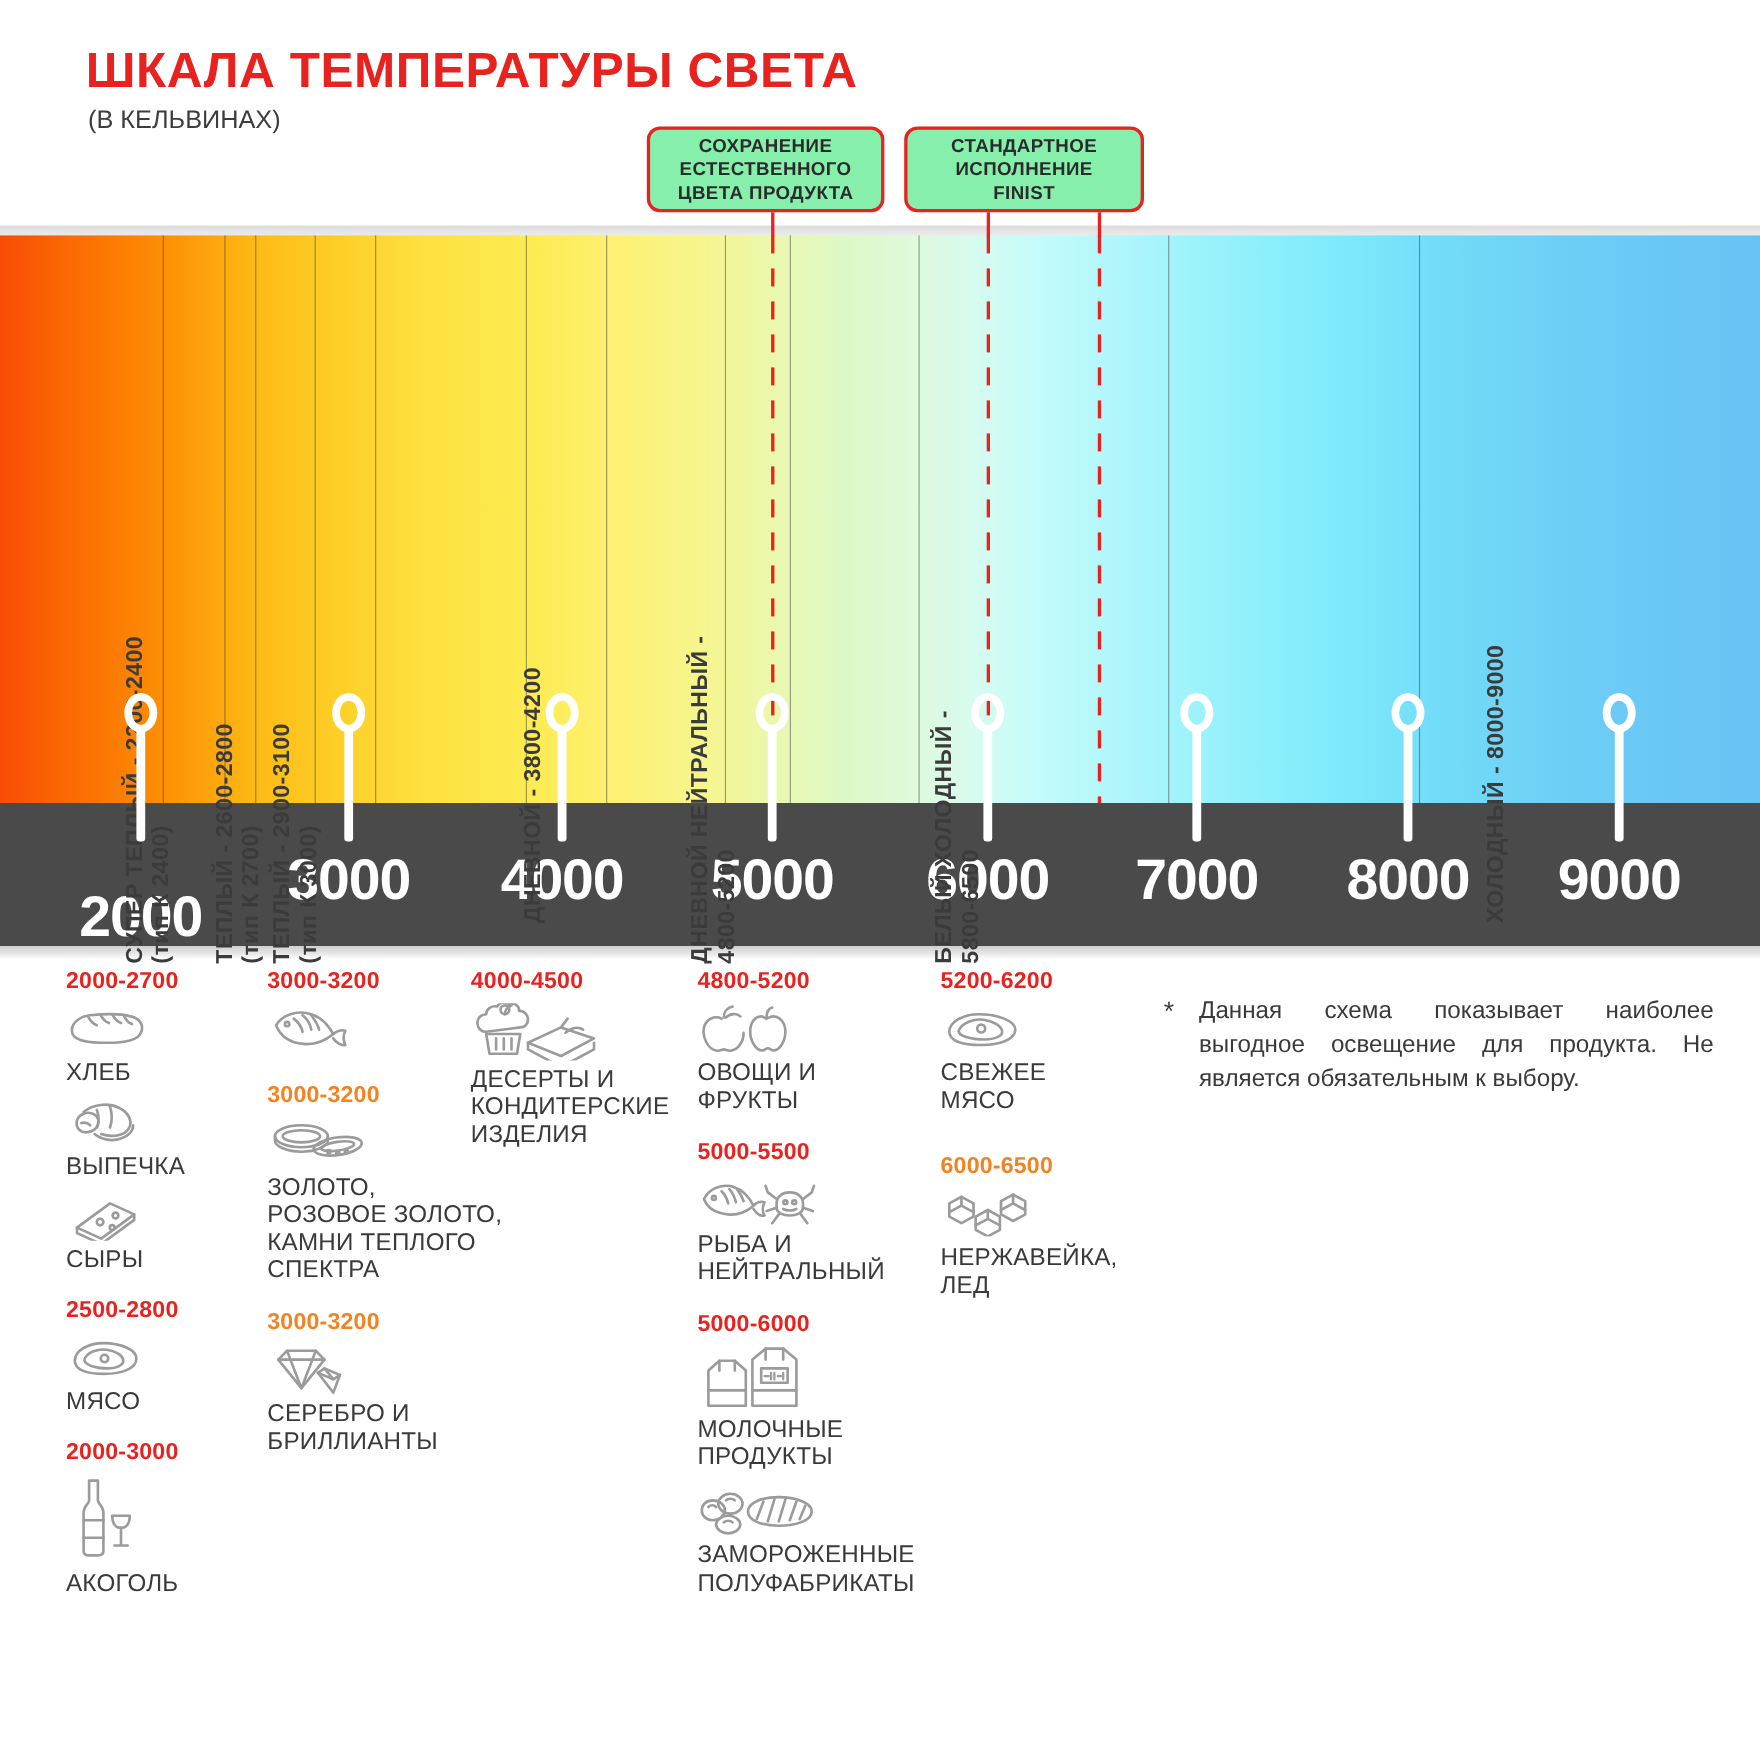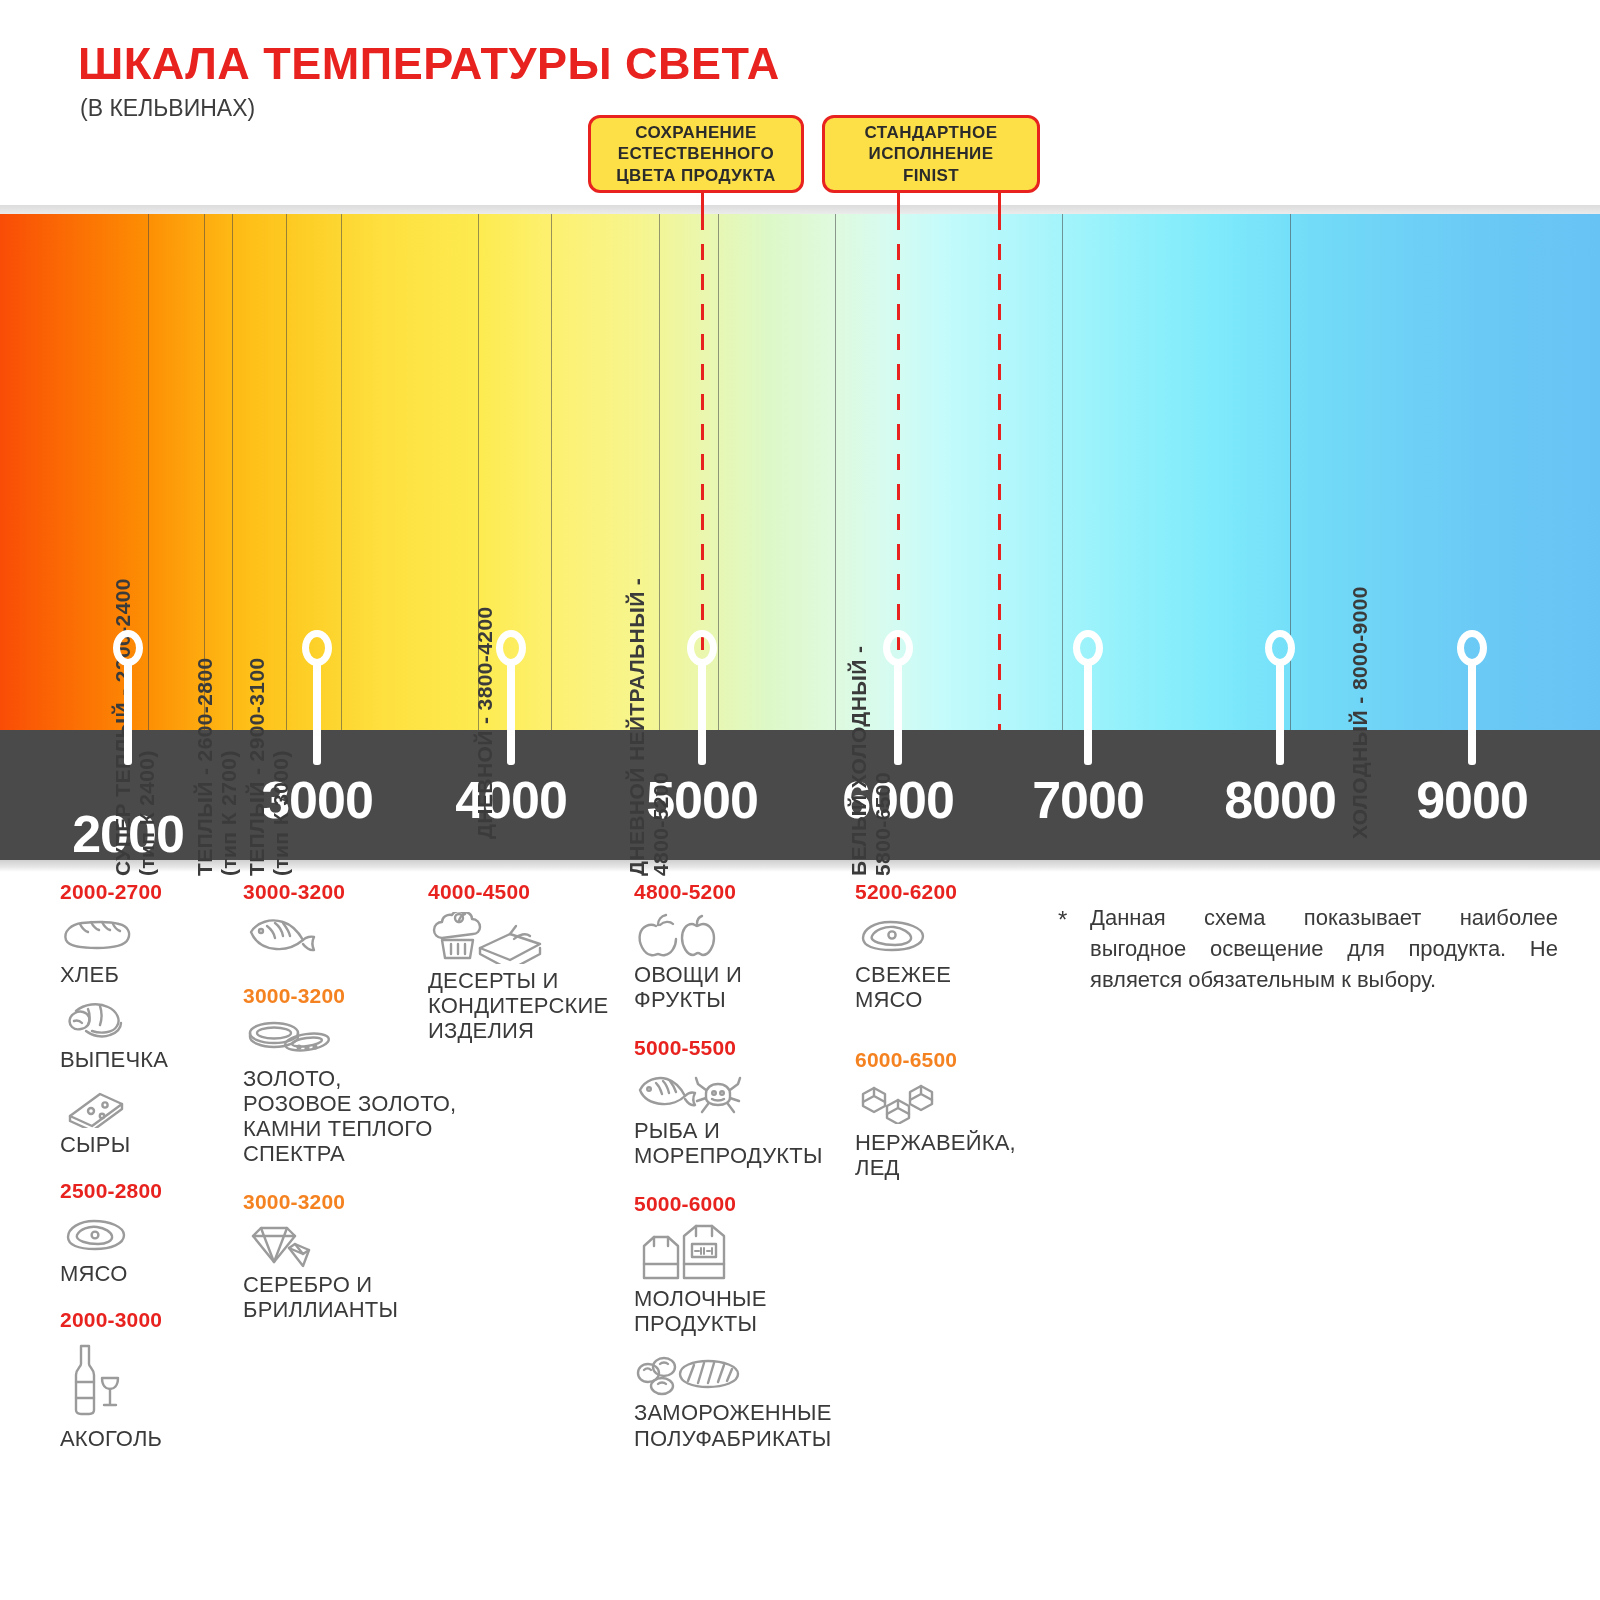--- a/index.html
+++ b/index.html
@@ -18,21 +18,21 @@
     color:#e8231f;white-space:nowrap;
   }
   #subtitle{
     position:absolute;left:80px;top:95px;
     font-size:23px;font-weight:normal;color:#3d3d3d;white-space:nowrap;
   }
 
   
   .callout{
     position:absolute;box-sizing:border-box;
-    background:#fde047;border:3px solid #e8231f;border-radius:12px;
+    background:#86efac;border:3px solid #e8231f;border-radius:12px;
     text-align:center;font-size:17px;font-weight:bold;line-height:1.26;
     color:#2b2b2b;letter-spacing:.4px;
     display:flex;align-items:center;justify-content:center;
     padding:4px 8px;z-index:6;
   }
   #callout-natural{left:588px;top:115px;width:216px;height:78px;}
   #callout-finist{left:822px;top:115px;width:218px;height:78px;}
   .callout-stem{position:absolute;width:3px;background:#e8231f;z-index:5;}
 
   
@@ -458,21 +458,21 @@
           <path d="M72 26c0-6 5-10 12-10s12 4 12 10v4c0 4-5 7-12 7s-12-3-12-7z"></path>
           <circle cx="80" cy="25" r="1.8"></circle>
                 <circle cx="88" cy="25" r="1.8"></circle>
           <path d="M78 31c3 2 9 2 12 0"></path>
           <path d="M72 22l-8-6-2-6M96 22l8-6 2-6"></path>
           <path d="M72 30l-9 3M96 30l9 3M74 36l-6 8M94 36l6 8"></path>
           </g>
             </svg>
         </span>
         <span class="item-label">
-          <span>РЫБА И</span><span>МОРЕПРОДУКТЫ</span>
+          <span>РЫБА И</span><span>НЕЙТРАЛЬНЫЙ</span>
         </span>
       </div>
     </div>
 
     <div class="group" style="margin-top:24px;">
       <div class="range red">5000-6000</div>
       <div class="item">
         <span class="item-icon" style="height:60px;">
           <svg width="104" height="58" viewBox="0 0 104 58">
               <g fill="none" stroke="#9b9b9b" stroke-width="2.4" stroke-linecap="round" stroke-linejoin="round">

